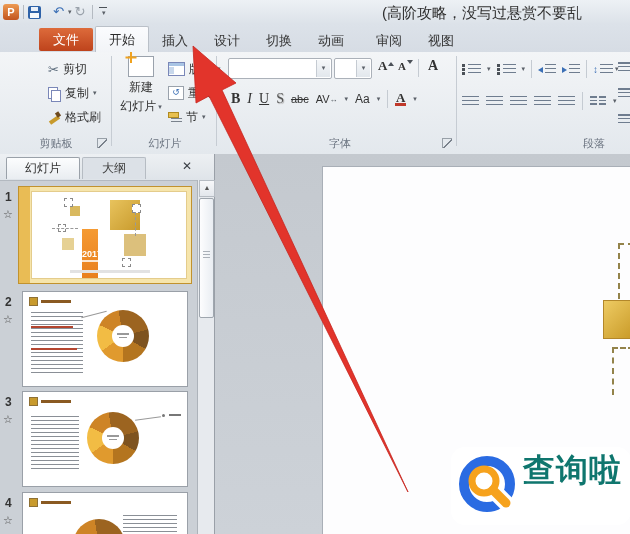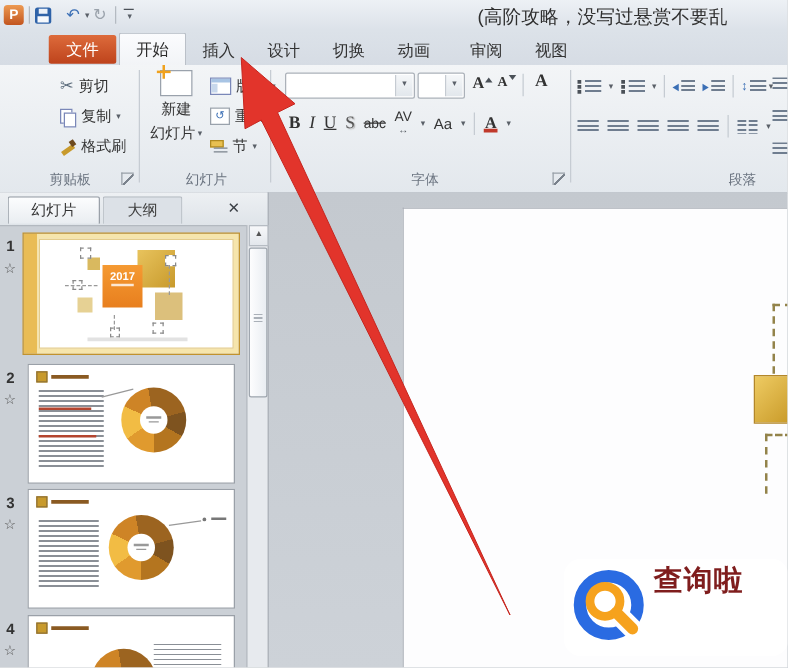--- a/index.html
+++ b/index.html
@@ -79,21 +79,21 @@
   .tri-up{width:0;height:0;border-left:3px solid transparent;border-right:3px solid transparent;border-bottom:4px solid #4B5158;margin:0 0 8px 1px;}
   .tri-dn{width:0;height:0;border-left:3px solid transparent;border-right:3px solid transparent;border-top:4px solid #4B5158;margin:0 0 8px 1px;}
   .ic-clearfmt{position:relative;font-family:"Liberation Serif","DejaVu Serif",serif;font-weight:bold;font-size:14px;color:#333;}
   .ic-clearfmt::after{content:"";position:absolute;right:-6px;bottom:1px;width:8px;height:6px;background:#E8A0B4;border:1px solid #B06078;transform:rotate(-20deg);}
   .fmt2{position:absolute;display:flex;align-items:center;gap:7px;}
   .b{font-weight:bold;font-family:"Liberation Serif","DejaVu Serif",serif;font-size:14px;color:#333;}
   .i{font-style:italic;font-family:"Liberation Serif","DejaVu Serif",serif;font-size:14px;color:#333;}
   .u{text-decoration:underline;font-family:"Liberation Serif","DejaVu Serif",serif;font-size:14px;color:#333;}
   .s{font-family:"Liberation Serif","DejaVu Serif",serif;font-size:14px;color:#555;text-shadow:1px 1px 1px #aaa;}
   .strike{text-decoration:line-through;font-size:11px;color:#333;}
-  .avic{display:flex;flex-direction:column;align-items:center;line-height:9px;font-size:11px;color:#333;}
+  .avic{display:flex;flex-direction:row;align-items:center;line-height:9px;font-size:11px;color:#333;}
   .avic .arr{font-size:8px;color:#4B5158;}
   .aa{font-size:12px;color:#333;}
   .fontcolor{display:flex;flex-direction:column;align-items:center;line-height:10px;}
   .fontcolor .a{font-family:"Liberation Serif","DejaVu Serif",serif;font-weight:bold;font-size:13px;color:#333;}
   .fontcolor .swatch{width:11px;height:3px;background:#C0392B;}
   .vsep2{width:1px;height:18px;background:#C5CBD2;}
   
   .stripes{width:17px;height:11px;background:repeating-linear-gradient(180deg,#6F7D8F 0 1.5px,transparent 1.5px 3.8px);}
   .stripes.short{width:13px;}
   .bullets{position:relative;width:19px;height:11px;}
@@ -156,21 +156,21 @@
 
   
   #main{position:absolute;left:215px;top:154px;right:0;bottom:0;background:linear-gradient(#C4C9CF,#CDD2D8);}
   #slidecanvas{position:absolute;left:107px;top:12px;right:0;bottom:0;background:#FDFDFE;
     border-left:1px solid #A9AFB7;border-top:1px solid #A9AFB7;}
   .shape-dash{position:absolute;border-left:2px dashed #93834A;border-top:2px dashed #93834A;}
   .goldsq{position:absolute;background:linear-gradient(135deg,#EECB63,#C89927);border:1px solid #B3872A;}
 
   
   #watermark{position:absolute;left:236px;top:293px;width:180px;height:78px;background:#fff;border-radius:14px;}
-  #wm-brand{position:absolute;left:72px;top:2px;font-size:23px;color:#7f1d1d;font-weight:600;
+  #wm-brand{position:absolute;left:72px;top:2px;font-size:32px;color:#0f766e;font-weight:600;
     font-family:Liberation Serif, serif;letter-spacing:1px;white-space:nowrap;}
   #wm-site{position:absolute;left:73px;top:44px;font-size:15px;font-weight:bold;color:#111;}
 
   
   #arrow{position:absolute;left:0;top:0;z-index:50;pointer-events:none;}
 </style>
 </head>
 <body>
 
 <div id="app">
@@ -348,21 +348,21 @@
         <div class="sq" style="left:38px;top:14px;width:10px;height:10px;background:#D9B95F;"></div>
         <div class="sq" style="left:30px;top:46px;width:12px;height:12px;background:#E6D194;"></div>
         <div class="dashsq" style="left:32px;top:6px;width:7px;height:7px;"></div>
         <div class="dashsq" style="left:100px;top:12px;width:7px;height:7px;"></div>
         <div class="dashsq" style="left:26px;top:32px;width:6px;height:6px;"></div>
         <div class="dashsq" style="left:90px;top:66px;width:7px;height:7px;"></div>
         <div class="dashsq" style="left:56px;top:70px;width:6px;height:6px;"></div>
         <div class="dashline" style="left:20px;top:36px;width:26px;"></div>
         <div class="dashlinev" style="left:103px;top:20px;height:24px;"></div>
         <div class="dashlinev" style="left:59px;top:60px;height:12px;"></div>
-        <div class="yearbox" style="left:50px;top:20px;width:32px;height:30px;padding-top:4px;">
+        <div class="yearbox" style="left:50px;top:37px;width:16px;height:30px;padding-top:20px;">
           <span>2017</span>
           <div class="ub"></div>
         </div>
         <div class="subline" style="left:38px;top:78px;width:80px;"></div>
       </div>
     </div>
 
     <div class="snum" style="top:141px;">2</div>
     <div class="sstar" style="top:159px;">☆</div>
     <div class="thumb" style="top:137px;">

